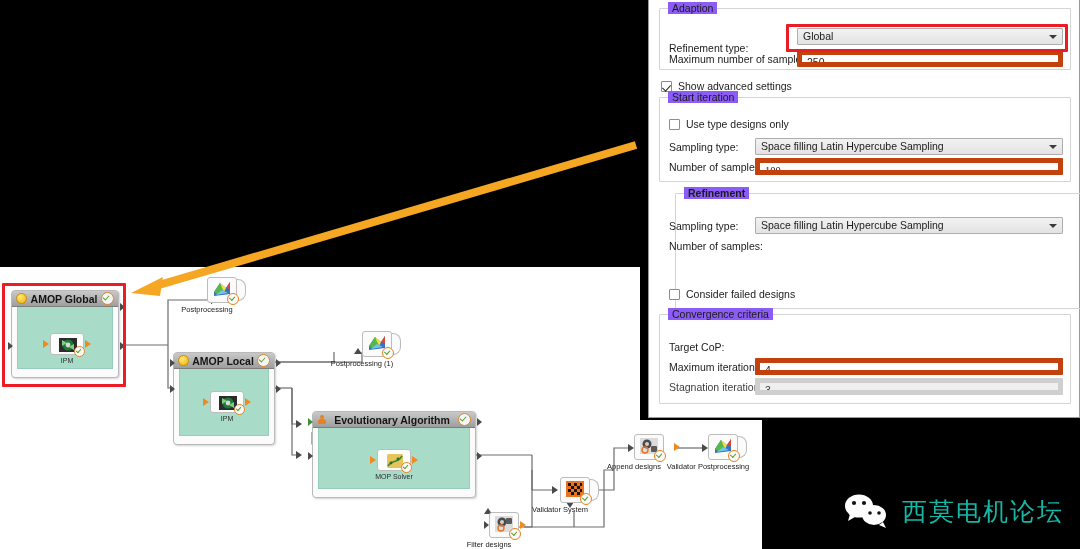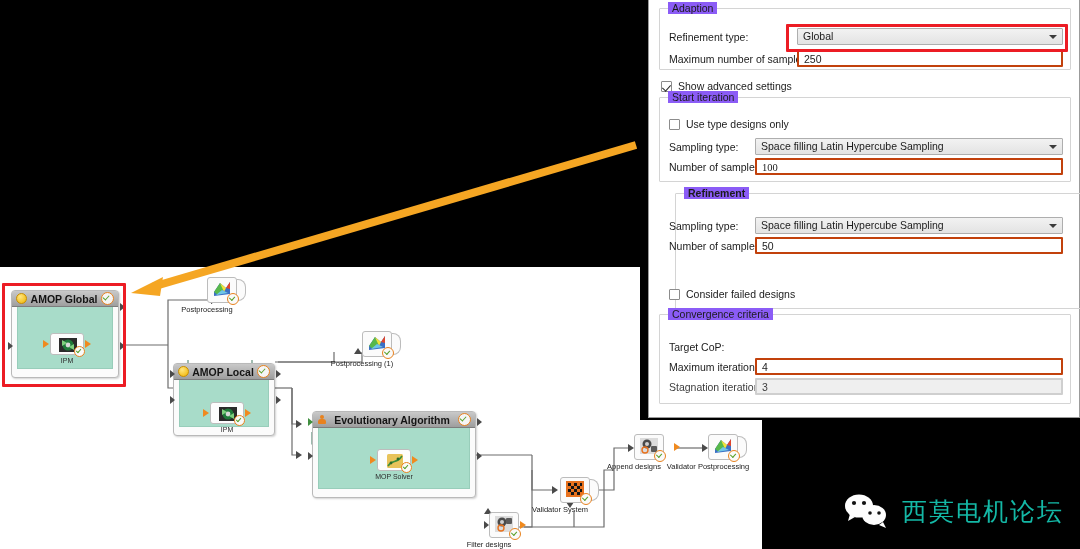--- a/index.html
+++ b/index.html
@@ -37,21 +37,21 @@
     font-size:10.5px;color:#1b1b1b;line-height:15px;padding-left:5px;
     white-space:nowrap;overflow:hidden;
   }
   .combo .arw{
     position:absolute;right:5px;top:6px;width:0;height:0;
     border-left:4px solid transparent;border-right:4px solid transparent;
     border-top:4px solid #3b3b3b;
   }
   .txt{
     position:absolute;height:17px;box-sizing:border-box;background:#fff;
-    border:2px solid #c2410c;border-radius:1px;
+    border:5px solid #c2410c;border-radius:1px;
     font-size:10.5px;color:#1b1b1b;line-height:15px;padding-left:5px;
     white-space:nowrap;overflow:hidden;
   }
   .txt.readonly{background:#efefef;border-color:#cfcfcf;color:#3d3d3d;}
   .chk-row{position:absolute;display:flex;align-items:center;gap:6px;}
   .chk{
     width:11px;height:11px;box-sizing:border-box;background:#fff;
     border:1px solid #8c8c8c;border-radius:1px;position:relative;flex:none;
   }
   .chk.on:after{
@@ -254,21 +254,21 @@
     </div>
     <div class="inner-lbl" style="left:38px;top:66px;width:34px;">IPM</div>
     <span class="port orange" style="left:31px;top:49px;"></span>
     <span class="port orange" style="left:73px;top:49px;"></span>
     <span class="port grey" style="left:108px;top:12px;"></span>
     <span class="port grey" style="left:108px;top:51px;"></span>
     <span class="port grey" style="left:-4px;top:51px;"></span>
   </div>
   <div class="redbox" style="left:2px;top:283px;width:124px;height:104px;"></div>
 
-  <div class="sysnode" style="left:173px;top:363px;width:102px;height:73px;">
+  <div class="sysnode" style="left:173px;top:352px;width:102px;height:93px;">
     <div class="body"></div>
     <div class="hdr">
       <span class="bulb"></span>
       <span class="ttl">AMOP Local</span>
       <span class="okbadge"></span>
     </div>
     <div class="inner" style="left:36px;top:38px;">
       <svg class="glyph" viewBox="0 0 20 16">
         <rect x="1" y="1" width="18" height="14" fill="#2b2b2b"></rect>
         <circle cx="10" cy="8" r="5.5" fill="#1f7a3a"></circle>
@@ -403,21 +403,21 @@
     <span class="lbl">Filter designs</span>
     <span class="port orange" style="left:31px;top:9px;"></span>
     <span class="port grey" style="left:-5px;top:9px;"></span>
   </div>
 
   <div class="dialog">
 
     <div class="group" style="left:10px;top:8px;width:412px;height:62px;">
       <span class="group-title">Adaption</span>
     </div>
-    <span class="fld-label" style="left:20px;top:31px;">Refinement type:</span>
+    <span class="fld-label" style="left:20px;top:42px;">Refinement type:</span>
     <div class="combo" style="left:148px;top:28px;width:266px;">
       <span>Global</span>
       <span class="arw"></span>
     </div>
     <span class="fld-label" style="left:20px;top:53px;">Maximum number of samples:</span>
     <div class="txt" style="left:148px;top:50px;width:266px;">250</div>
 
     <div class="chk-row" style="left:12px;top:80px;">
       <span class="chk on"></span>
       <span class="chk-lbl">Show advanced settings</span>
@@ -440,21 +440,20 @@
 
     <div class="group" style="left:26px;top:193px;width:412px;height:116px;font-weight:bold;">
       <span class="group-title">Refinement</span>
     </div>
     <span class="fld-label" style="left:20px;top:220px;">Sampling type:</span>
     <div class="combo" style="left:106px;top:217px;width:308px;">
       <span>Space filling Latin Hypercube Sampling</span>
       <span class="arw"></span>
     </div>
     <span class="fld-label" style="left:20px;top:240px;">Number of samples:</span>
-    <div class="txt" style="left:106px;top:237px;width:308px;">50</div>
     <div class="chk-row" style="left:20px;top:288px;">
       <span class="chk"></span>
       <span class="chk-lbl">Consider failed designs</span>
     </div>
 
     <div class="group" style="left:10px;top:314px;width:412px;height:90px;">
       <span class="group-title">Convergence criteria</span>
     </div>
     <span class="fld-label" style="left:20px;top:341px;">Target CoP:</span>
     <span class="fld-label" style="left:20px;top:361px;">Maximum iterations:</span>

